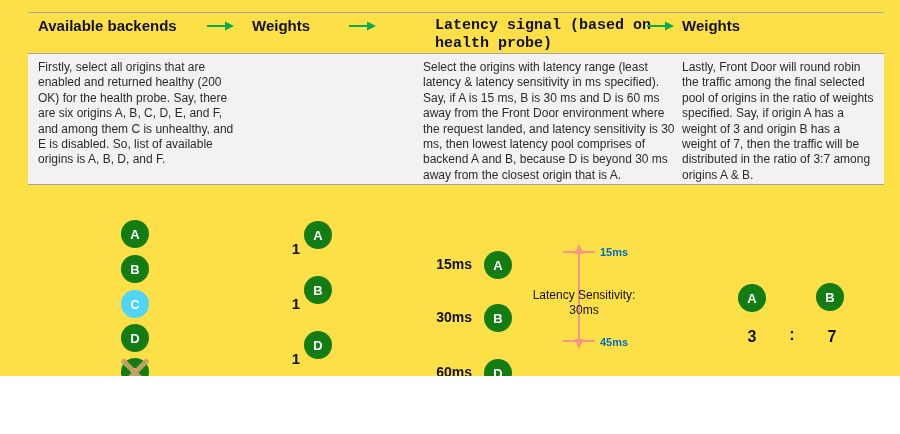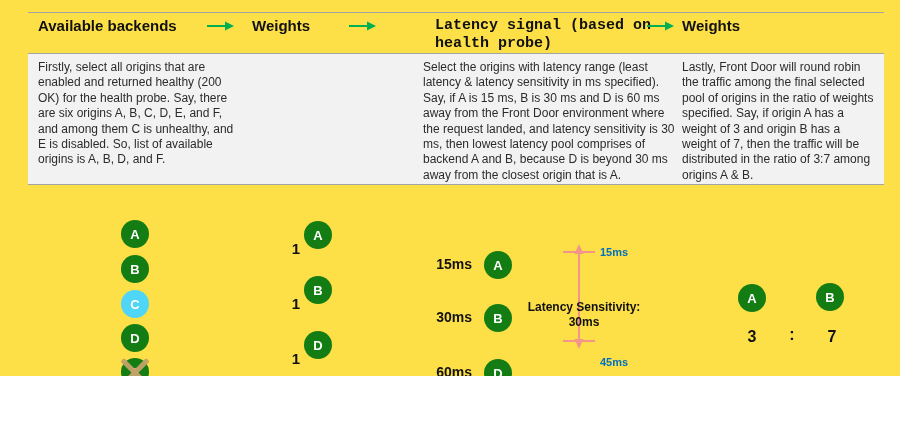--- a/index.html
+++ b/index.html
@@ -34,22 +34,22 @@
   .prio-num {
     position:absolute; width:14px; text-align:right; font-size:15px; font-weight:bold; color:#111;
   }
   .lat-label {
     position:absolute; width:46px; text-align:right; font-size:14px; font-weight:bold; color:#111;
   }
   .blue-label {
     position:absolute; font-size:11px; font-weight:bold; color:#0070c0;
   }
   .sens-label {
-    position:absolute; left:524px; top:300px; width:120px; text-align:center;
-    font-size:12px; font-weight:bold; color:#111; line-height:14.5px; z-index:3;
+    position:absolute; left:524px; top:288px; width:120px; text-align:center;
+    font-size:12px; font-weight:normal; color:#111; line-height:14.5px; z-index:3;
   }
   .weight-num {
     position:absolute; width:20px; text-align:center; font-size:16px; font-weight:bold; color:#111;
   }
   .ann-svg { position:absolute; left:556px; top:242px; width:84px; height:110px; z-index:1; }
 </style>
 </head>
 <body>
 
 <div class="canvas">
@@ -132,21 +132,21 @@
     </div>
 
   <svg class="ann-svg" viewBox="0 0 84 110">
     <line x1="7" y1="10" x2="39" y2="10" stroke="#f4948a" stroke-width="2"></line>
     <line x1="7" y1="99" x2="39" y2="99" stroke="#f4948a" stroke-width="2"></line>
     <line x1="23" y1="8" x2="23" y2="101" stroke="#f4948a" stroke-width="2"></line>
     <polygon points="23,2 18.5,12 27.5,12" fill="#f4948a"></polygon>
     <polygon points="23,107 18.5,97 27.5,97" fill="#f4948a"></polygon>
   </svg>
   <div class="blue-label" style="left:600px; top:246px;">15ms</div>
-  <div class="blue-label" style="left:600px; top:336px;margin-top:20px;">45ms</div>
+  <div class="blue-label" style="left:600px; top:336px;">45ms</div>
   <div class="sens-label">
     <span>Latency Sensitivity:</span><br>
     <span>30ms</span>
   </div>
 
   <div class="node" style="left:738px; top:284px;">
       <span>A</span>
     </div>
   <div class="node" style="left:816px; top:283px;">
       <span>B</span>

